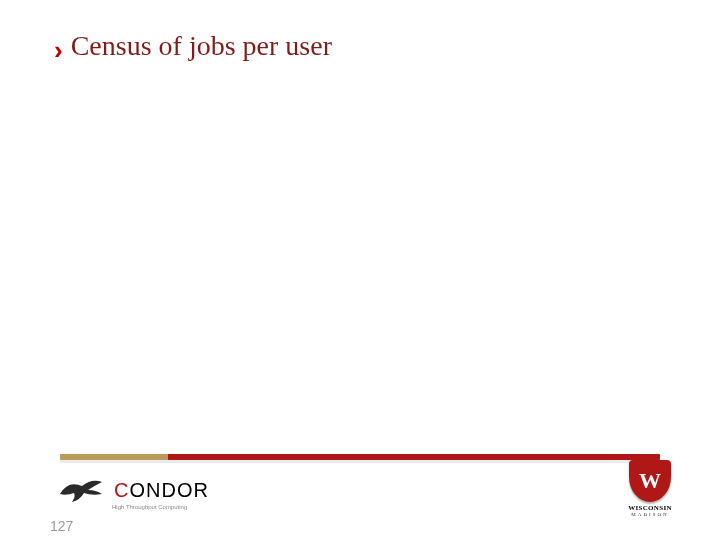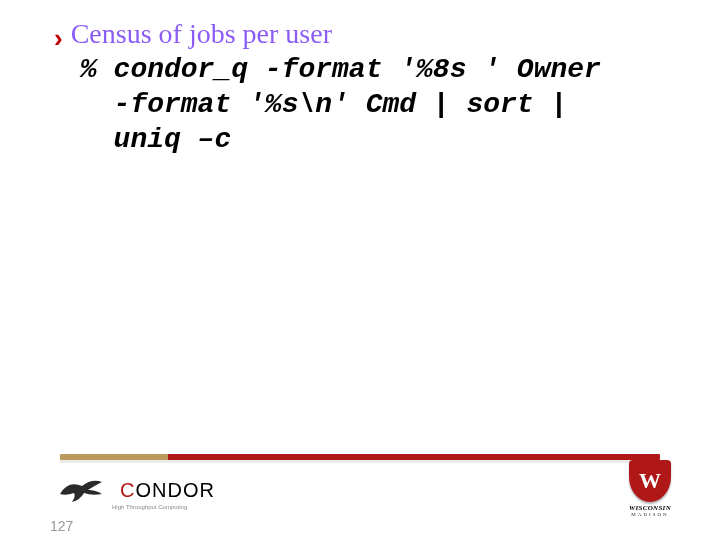--- a/index.html
+++ b/index.html
@@ -38,21 +38,22 @@
     font-weight: bold;
     font-size: 26px;
     font-family: Verdana, Geneva, sans-serif;
     line-height: 1;
     position: relative;
     top: 4px;
   }
   .bullet-text {
     font-family: "Comic Sans MS", "Comic Sans", cursive, Georgia, serif;
     font-size: 28px;
-    color: #8b5cf6;
+    color: #7f1d1d;
+    margin-top: 12px;
   }
   .cmd-block {
     font-family: "Courier New", Courier, monospace;
     font-style: italic;
     font-weight: bold;
     font-size: 28px;
     color: #000;
     line-height: 1.25;
     margin-left: 26px;
     margin-top: 2px;
@@ -83,21 +84,21 @@
     left: 0; right: 0; top: 6px;
     height: 3px;
     background: rgba(0,0,0,0.08);
   }
   .condor-logo {
     position: absolute;
     left: 58px;
     bottom: 36px;
     display: flex;
     align-items: center;
-    gap: 16px;
+    gap: 10px;
   }
   .eagle {
     width: 46px;
     height: 28px;
   }
   .condor-word {
     font-family: Impact, "Arial Black", sans-serif;
     font-size: 20px;
     letter-spacing: 1px;
     color: #000;
@@ -136,21 +137,20 @@
     font-weight: bold;
     font-size: 22px;
   }
   .wisc-text {
     font-family: Georgia, serif;
     font-size: 7px;
     font-weight: bold;
     color: #000;
     margin-top: 2px;
     letter-spacing: 0.3px;
-    font-style: italic;
   }
   .wisc-sub {
     font-family: Georgia, serif;
     font-size: 5px;
     color: #333;
     letter-spacing: 2px;
   }
   .page-num {
     position: absolute;
     left: 6px;
@@ -165,23 +165,20 @@
 <body>
 
 <div class="slide">
 
 
   <div class="body">
     <div class="bullet">
       <span class="chevron">›</span>
       <span class="bullet-text">Census of jobs per user</span>
     </div>
-    <div class="cmd-block">% condor_q -format '%8s ' Owner
-  -format '%s\n' Cmd | sort |
-  uniq –c</div>
   </div>
 
   <div class="footer-rule"></div>
 
   <div class="condor-logo">
     <svg class="eagle" viewBox="0 0 46 28">
       <path d="M2 18 Q10 4 24 10 Q34 2 44 6 Q36 10 30 14 Q38 14 44 18 Q34 20 26 17 Q22 24 14 26 Q18 20 16 17 Q8 20 2 18 Z" fill="#2a2a2a"></path>
     </svg>
     <span class="condor-word"><span class="cap">C</span><span>ONDOR</span></span>
   </div>

